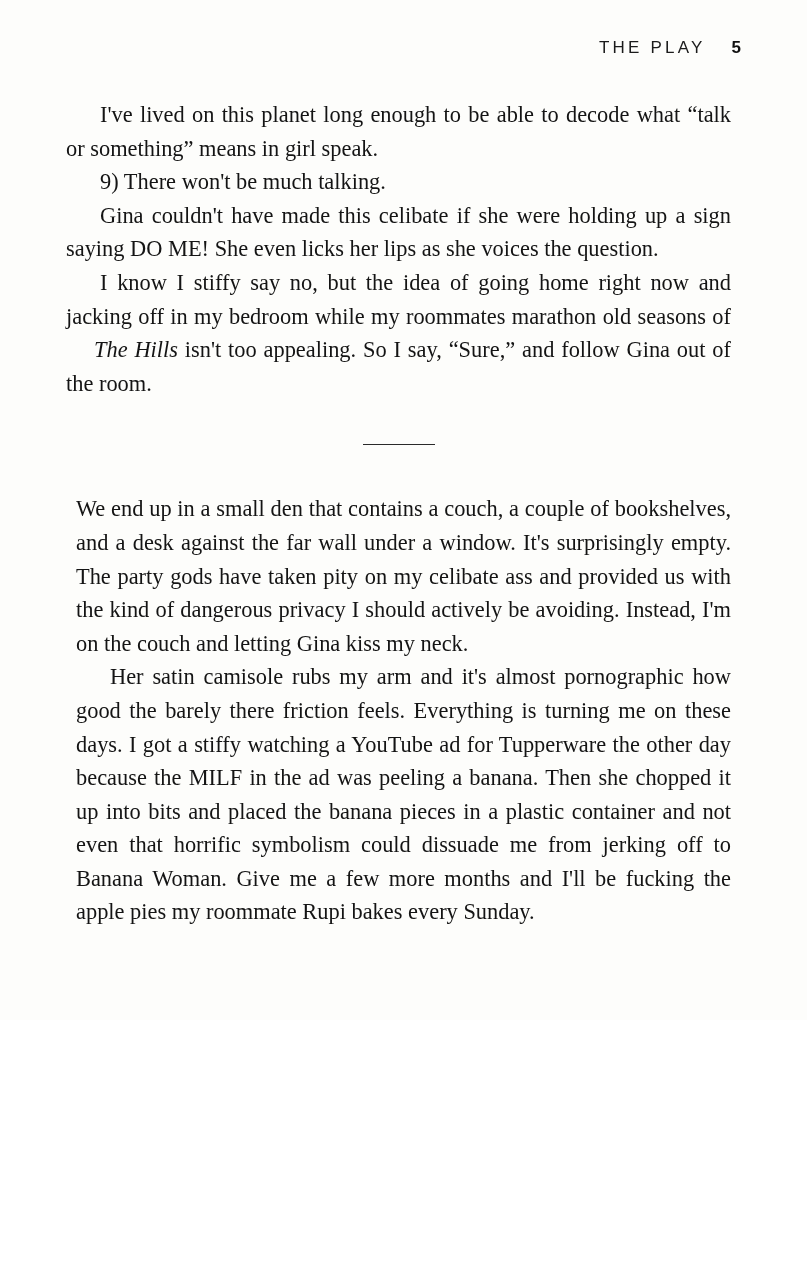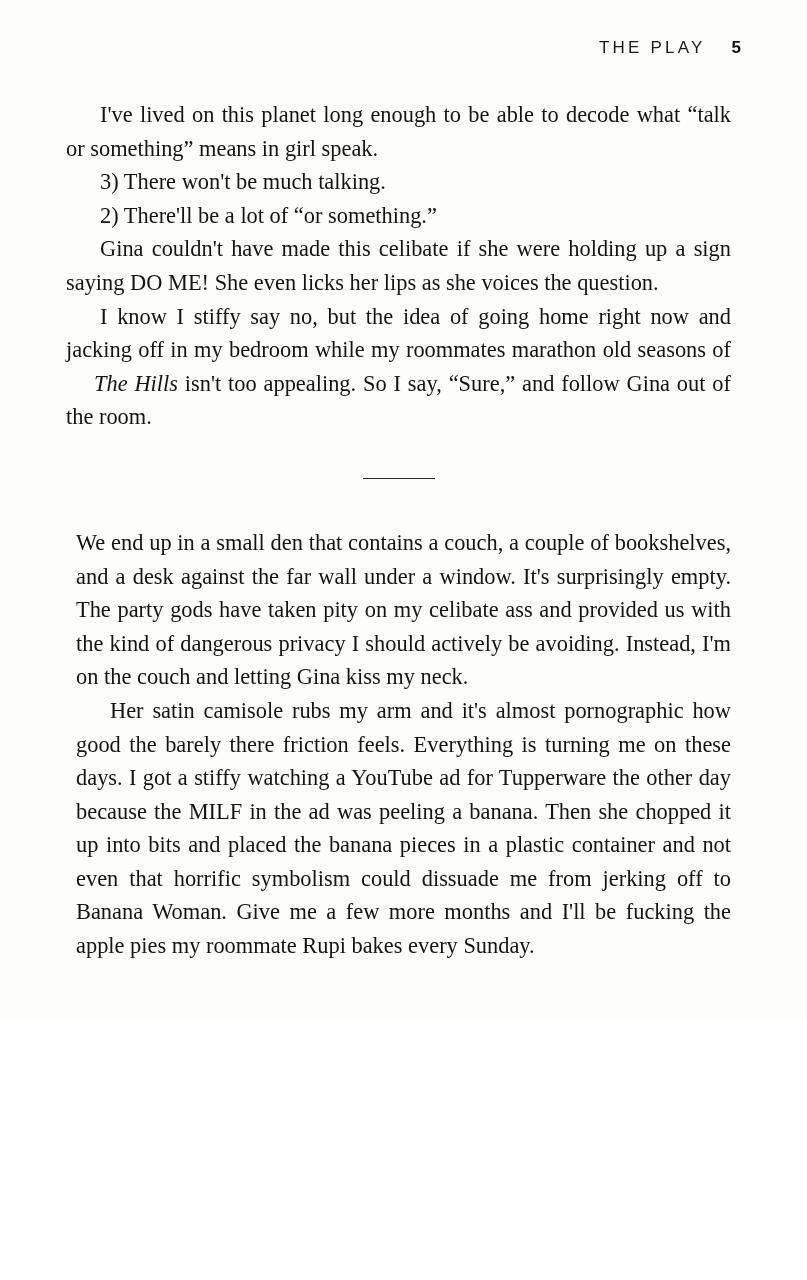--- a/index.html
+++ b/index.html
@@ -87,22 +87,21 @@
 
   <div class="running-head">
     <span class="title">THE PLAY</span>
     <span class="folio">5</span>
   </div>
 
   <div class="body-block">
 
     <div class="section-one">
       <p class="para">I've lived on this planet long enough to be able to decode what “talk or something” means in girl speak.</p>
-      <p class="para">3) There won't be much talking.</p>
-      <p class="para">2) There'll be a lot of “or something.”</p>
+      <p class="para">9) There won't be much talking.</p>
       <p class="para">Gina couldn't have made this celibate if she were holding up a sign saying DO ME! She even licks her lips as she voices the question.</p>
       <p class="para"><span>I know I stiffy say no, but the idea of going home right now and jacking off in my bedroom while my roommates marathon old seasons of </span><em>The Hills</em><span> isn't too appealing. So I say, “Sure,” and follow Gina out of the room.</span></p>
     </div>
 
     <div class="scene-break">
       <span class="rule"></span>
     </div>
 
     <div class="section-two">
       <p class="para noindent">We end up in a small den that contains a couch, a couple of bookshelves, and a desk against the far wall under a window. It's surprisingly empty. The party gods have taken pity on my celibate ass and provided us with the kind of dangerous privacy I should actively be avoiding. Instead, I'm on the couch and letting Gina kiss my neck.</p>

